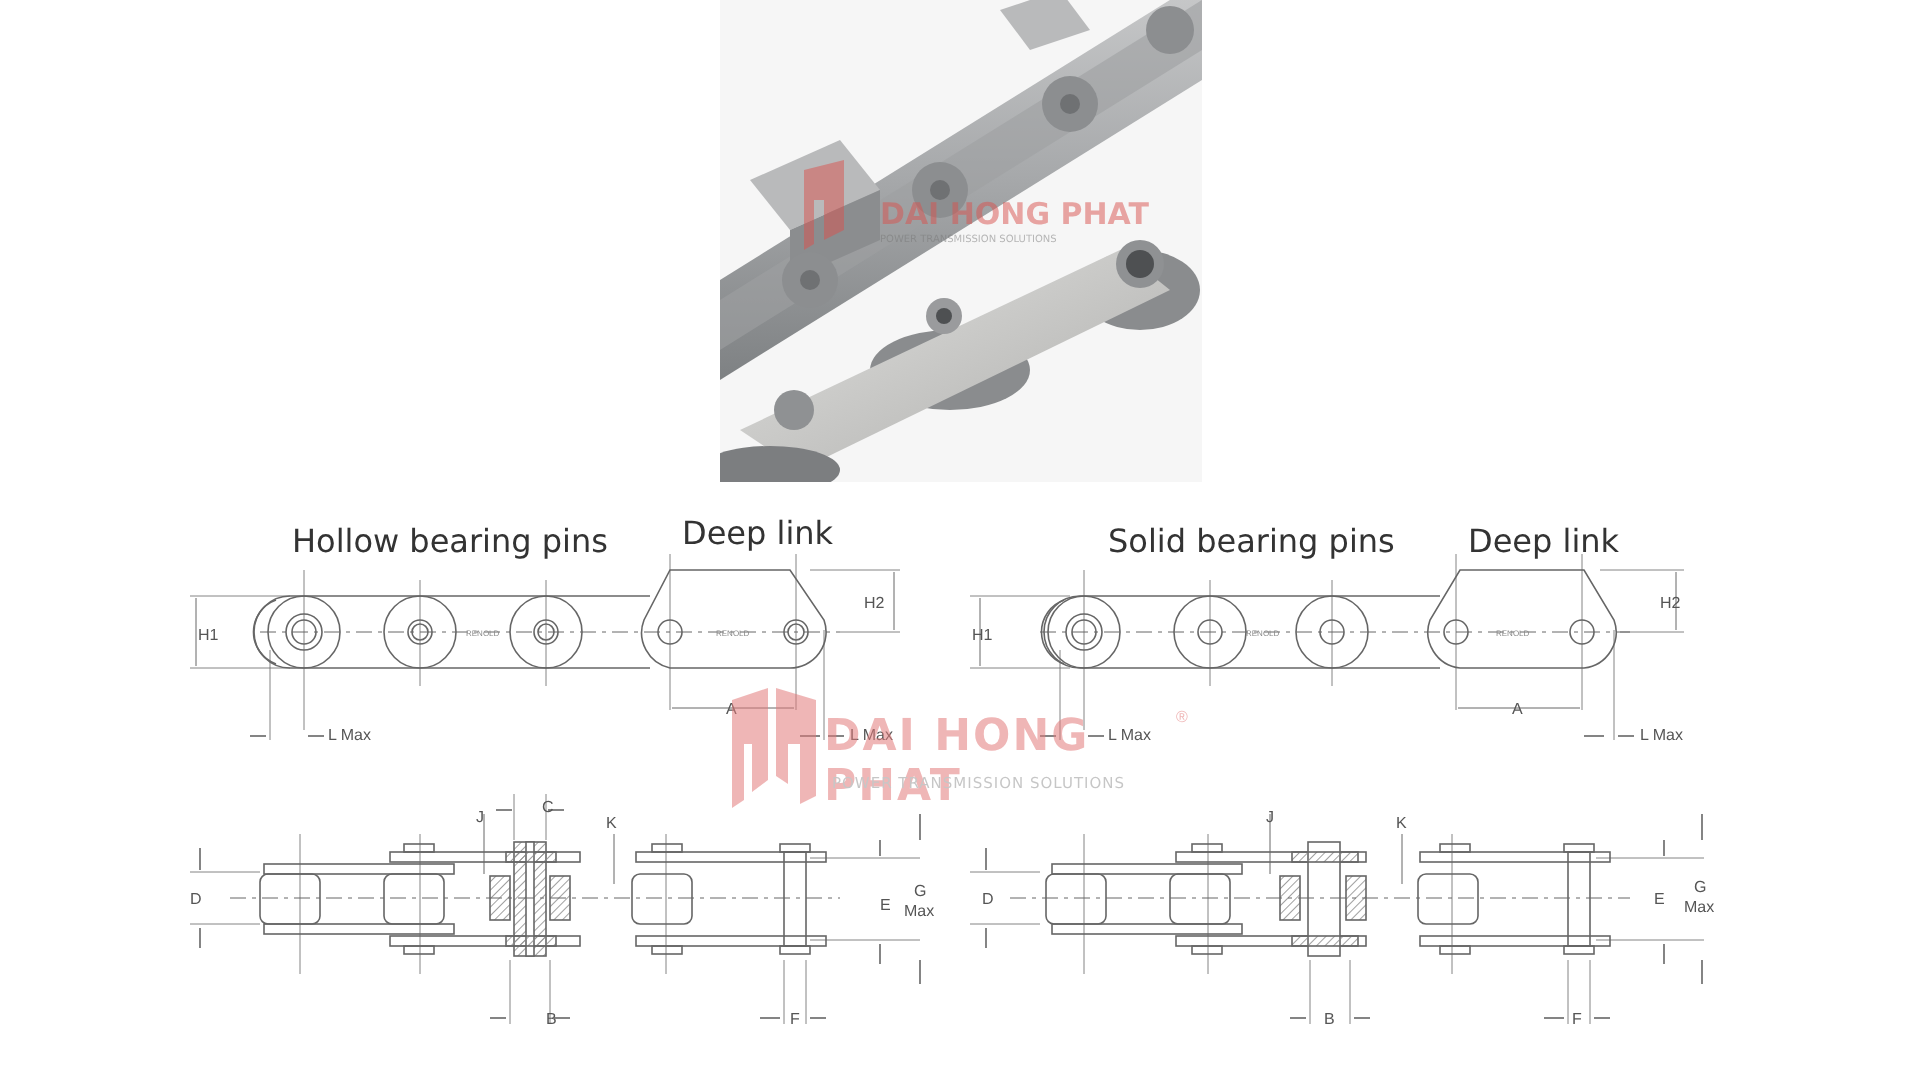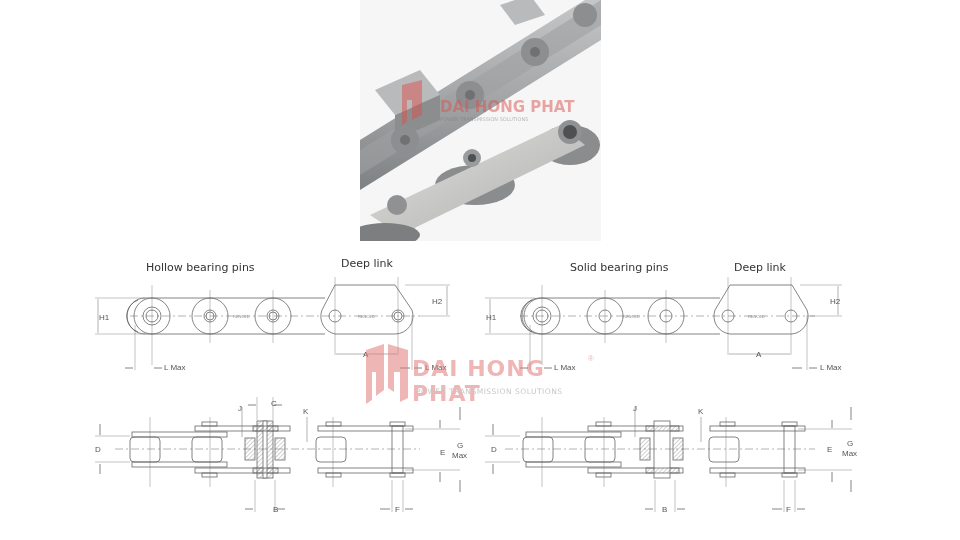--- a/index.html
+++ b/index.html
@@ -1,18 +1,18 @@
 <!DOCTYPE html>
 <html><head>
 <meta charset="utf-8">
 <style>
   html,body{margin:0;padding:0;background:#fff;}
   body{width:960px;height:540px;position:relative;overflow:hidden;font-family:"Liberation Sans",sans-serif;}
   .photo{position:absolute;left:360px;top:0;width:241px;height:241px;overflow:hidden;background:#f4f4f4;}
-  .title{position:absolute;font-family:"DejaVu Sans",sans-serif;font-size:11px;color:#333;}
+  .title{position:absolute;font-family:"DejaVu Sans",sans-serif;font-size:16px;color:#333;}
   .dia{position:absolute;}
   .lbl{font-family:"Liberation Sans",sans-serif;font-size:8px;fill:#555;}
   .lblsm{font-family:"Liberation Sans",sans-serif;font-size:4px;fill:#888;}
   .wm{position:absolute;left:362px;top:342px;width:240px;height:70px;opacity:.55;}
   .wm-name{position:absolute;left:50px;top:14px;font-family:"DejaVu Sans",sans-serif;font-size:22px;font-weight:bold;color:#e37b7b;letter-spacing:1px;}
   .wm-sub{position:absolute;left:54px;top:45px;font-family:"DejaVu Sans",sans-serif;font-size:7.5px;color:#999;letter-spacing:.5px;}
   .wm-reg{position:absolute;left:226px;top:12px;font-size:8px;color:#e37b7b;}
 </style>
 </head>
 <body>
@@ -61,21 +61,21 @@
     <g opacity=".5">
       <path d="M42,85 L62,80 L62,115 L52,120 L52,100 L47,100 L47,122 L42,125 Z" fill="#d9534f"></path>
       <text x="80" y="112" font-family="DejaVu Sans, sans-serif" font-size="15" font-weight="bold" fill="#d9534f">DAI HONG PHAT</text>
       <text x="80" y="121" font-family="DejaVu Sans, sans-serif" font-size="5" fill="#777">POWER TRANSMISSION SOLUTIONS</text>
     </g>
   </svg>
 </div>
 
 <div class="title" style="left:146px;top:261px;">Hollow bearing pins</div>
 <div class="title" style="left:341px;top:257px;">Deep link</div>
-<div class="title" style="left:570px;top:261px;">Solid bearing pins</div>
+<div class="title" style="left:554px;top:261px;">Solid bearing pins</div>
 <div class="title" style="left:734px;top:261px;">Deep link</div>
 
 <svg class="dia" style="left:90px;top:275px;" width="380" height="110" viewBox="0 0 380 110">
   <g fill="none" stroke="#666" stroke-width=".8">
 
     <line x1="55" y1="23" x2="235" y2="23"></line>
       <line x1="55" y1="59" x2="235" y2="59"></line>
     <path d="M55,23 A18,18 0 0 0 55,59"></path>
       <path d="M48,25 A17,17 0 0 0 48,57"></path>
     <circle cx="62" cy="41" r="18"></circle>

